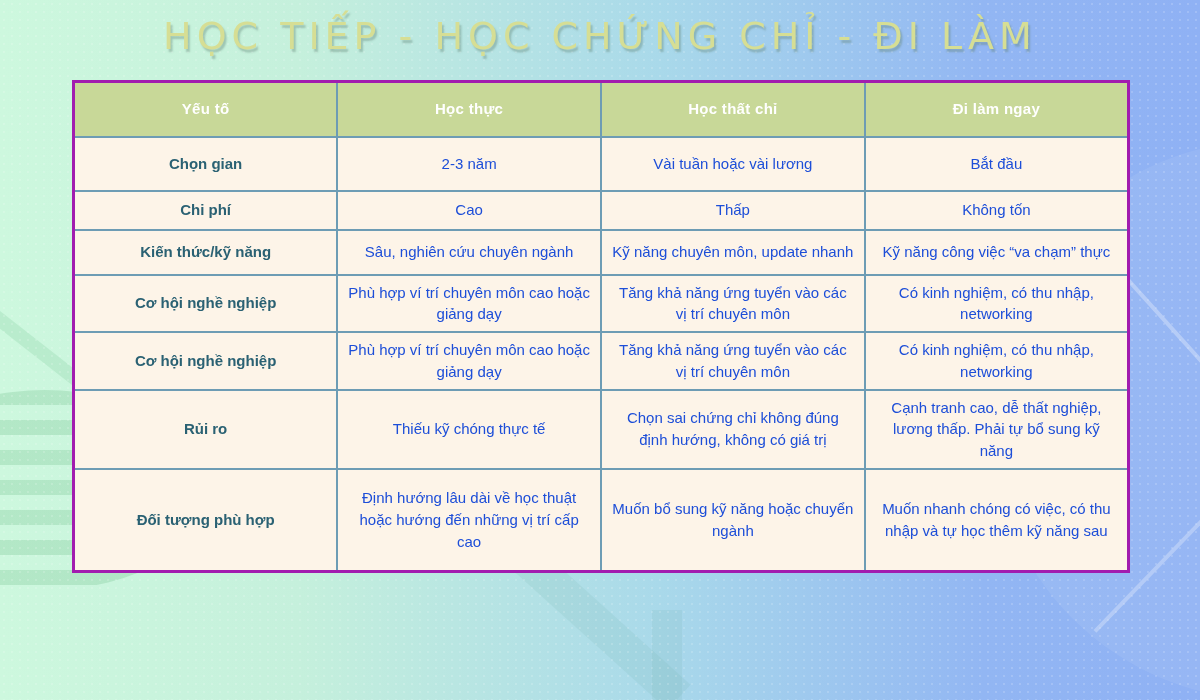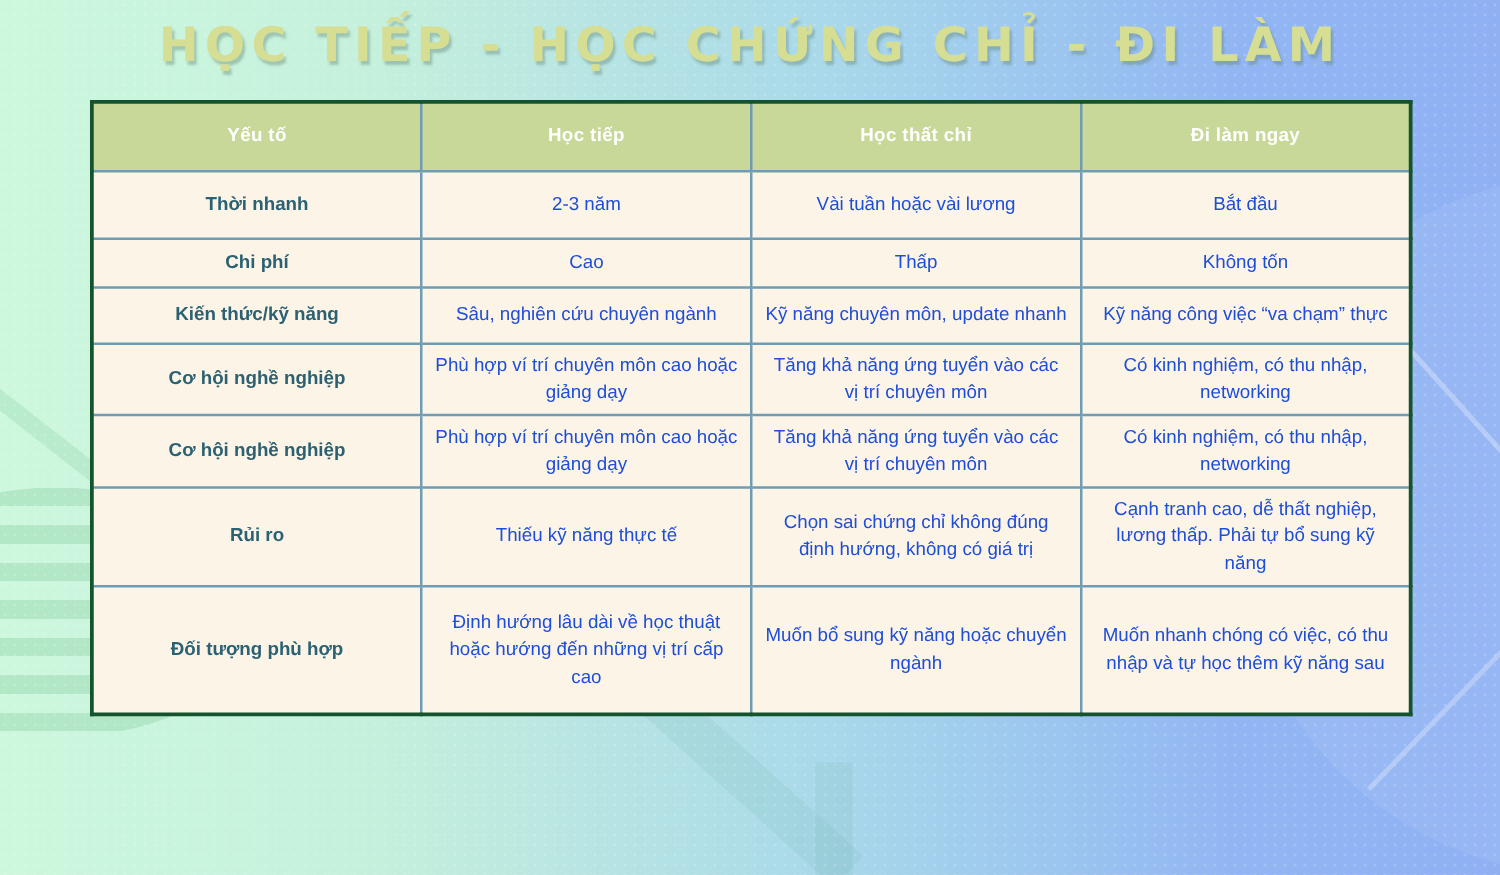--- a/index.html
+++ b/index.html
@@ -57,38 +57,38 @@
     background: rgba(255,255,255,0.28);
     transform: rotate(-46deg);
   }
 
   
   .page-title {
     position: absolute; top: 14px; left: 0; width: 100%;
     text-align: center;
     font-family: "DejaVu Sans", "Liberation Sans", sans-serif;
     font-size: 38px;
-    font-weight: 700;
+    font-weight: 400;
     letter-spacing: 5px;
     color: #d6de94;
     text-shadow: 2px 3px 2px rgba(95,130,115,0.40);
     z-index: 2;
     white-space: nowrap;
   }
 
   
   .table-wrap {
     position: absolute; left: 72px; top: 80px; width: 1058px;
     z-index: 2;
   }
   table.compare-table {
     width: 100%;
     table-layout: fixed;
     border-collapse: collapse;
-    border: 3px solid #14532d;
+    border: 3px solid #a21caf;
   }
   .compare-table th, .compare-table td {
     border: 2px solid #6d9cb4;
     text-align: center;
     vertical-align: middle;
     padding: 6px 10px;
     font-size: 15px;
     line-height: 1.45;
   }
   .compare-table th {
@@ -118,28 +118,28 @@
 <div class="deco deco-line-right-2"></div>
 <div class="dots-overlay"></div>
 
 <h1 class="page-title">HỌC TIẾP - HỌC CHỨNG CHỈ - ĐI LÀM</h1>
 
 <div class="table-wrap">
   <table class="compare-table">
     <thead>
       <tr style="height:55px;">
         <th>Yếu tố</th>
-        <th>Học tiếp</th>
+        <th>Học thực</th>
         <th>Học thất chỉ</th>
         <th>Đi làm ngay</th>
       </tr>
     </thead>
     <tbody>
       <tr style="height:54px;">
-        <td class="factor-cell">Thời nhanh</td>
+        <td class="factor-cell">Chọn gian</td>
         <td>2-3 năm</td>
         <td>Vài tuần hoặc vài lương</td>
         <td>Bắt đầu</td>
       </tr>
       <tr style="height:39px;">
         <td class="factor-cell">Chi phí</td>
         <td>Cao</td>
         <td>Thấp</td>
         <td>Không tốn</td>
       </tr>
@@ -156,21 +156,21 @@
         <td>Có kinh nghiệm, có thu nhập, networking</td>
       </tr>
       <tr style="height:54px;">
         <td class="factor-cell">Cơ hội nghề nghiệp</td>
         <td>Phù hợp ví trí chuyên môn cao hoặc giảng dạy</td>
         <td>Tăng khả năng ứng tuyển vào các vị trí chuyên môn</td>
         <td>Có kinh nghiệm, có thu nhập, networking</td>
       </tr>
       <tr style="height:70px;">
         <td class="factor-cell">Rủi ro</td>
-        <td>Thiếu kỹ năng thực tế</td>
+        <td>Thiếu kỹ chóng thực tế</td>
         <td>Chọn sai chứng chỉ không đúng định hướng, không có giá trị</td>
         <td>Cạnh tranh cao, dễ thất nghiệp, lương thấp. Phải tự bổ sung kỹ năng</td>
       </tr>
       <tr style="height:103px;">
         <td class="factor-cell">Đối tượng phù hợp</td>
         <td>Định hướng lâu dài về học thuật hoặc hướng đến những vị trí cấp cao</td>
         <td>Muốn bổ sung kỹ năng hoặc chuyển ngành</td>
         <td>Muốn nhanh chóng có việc, có thu nhập và tự học thêm kỹ năng sau</td>
       </tr>
     </tbody>

